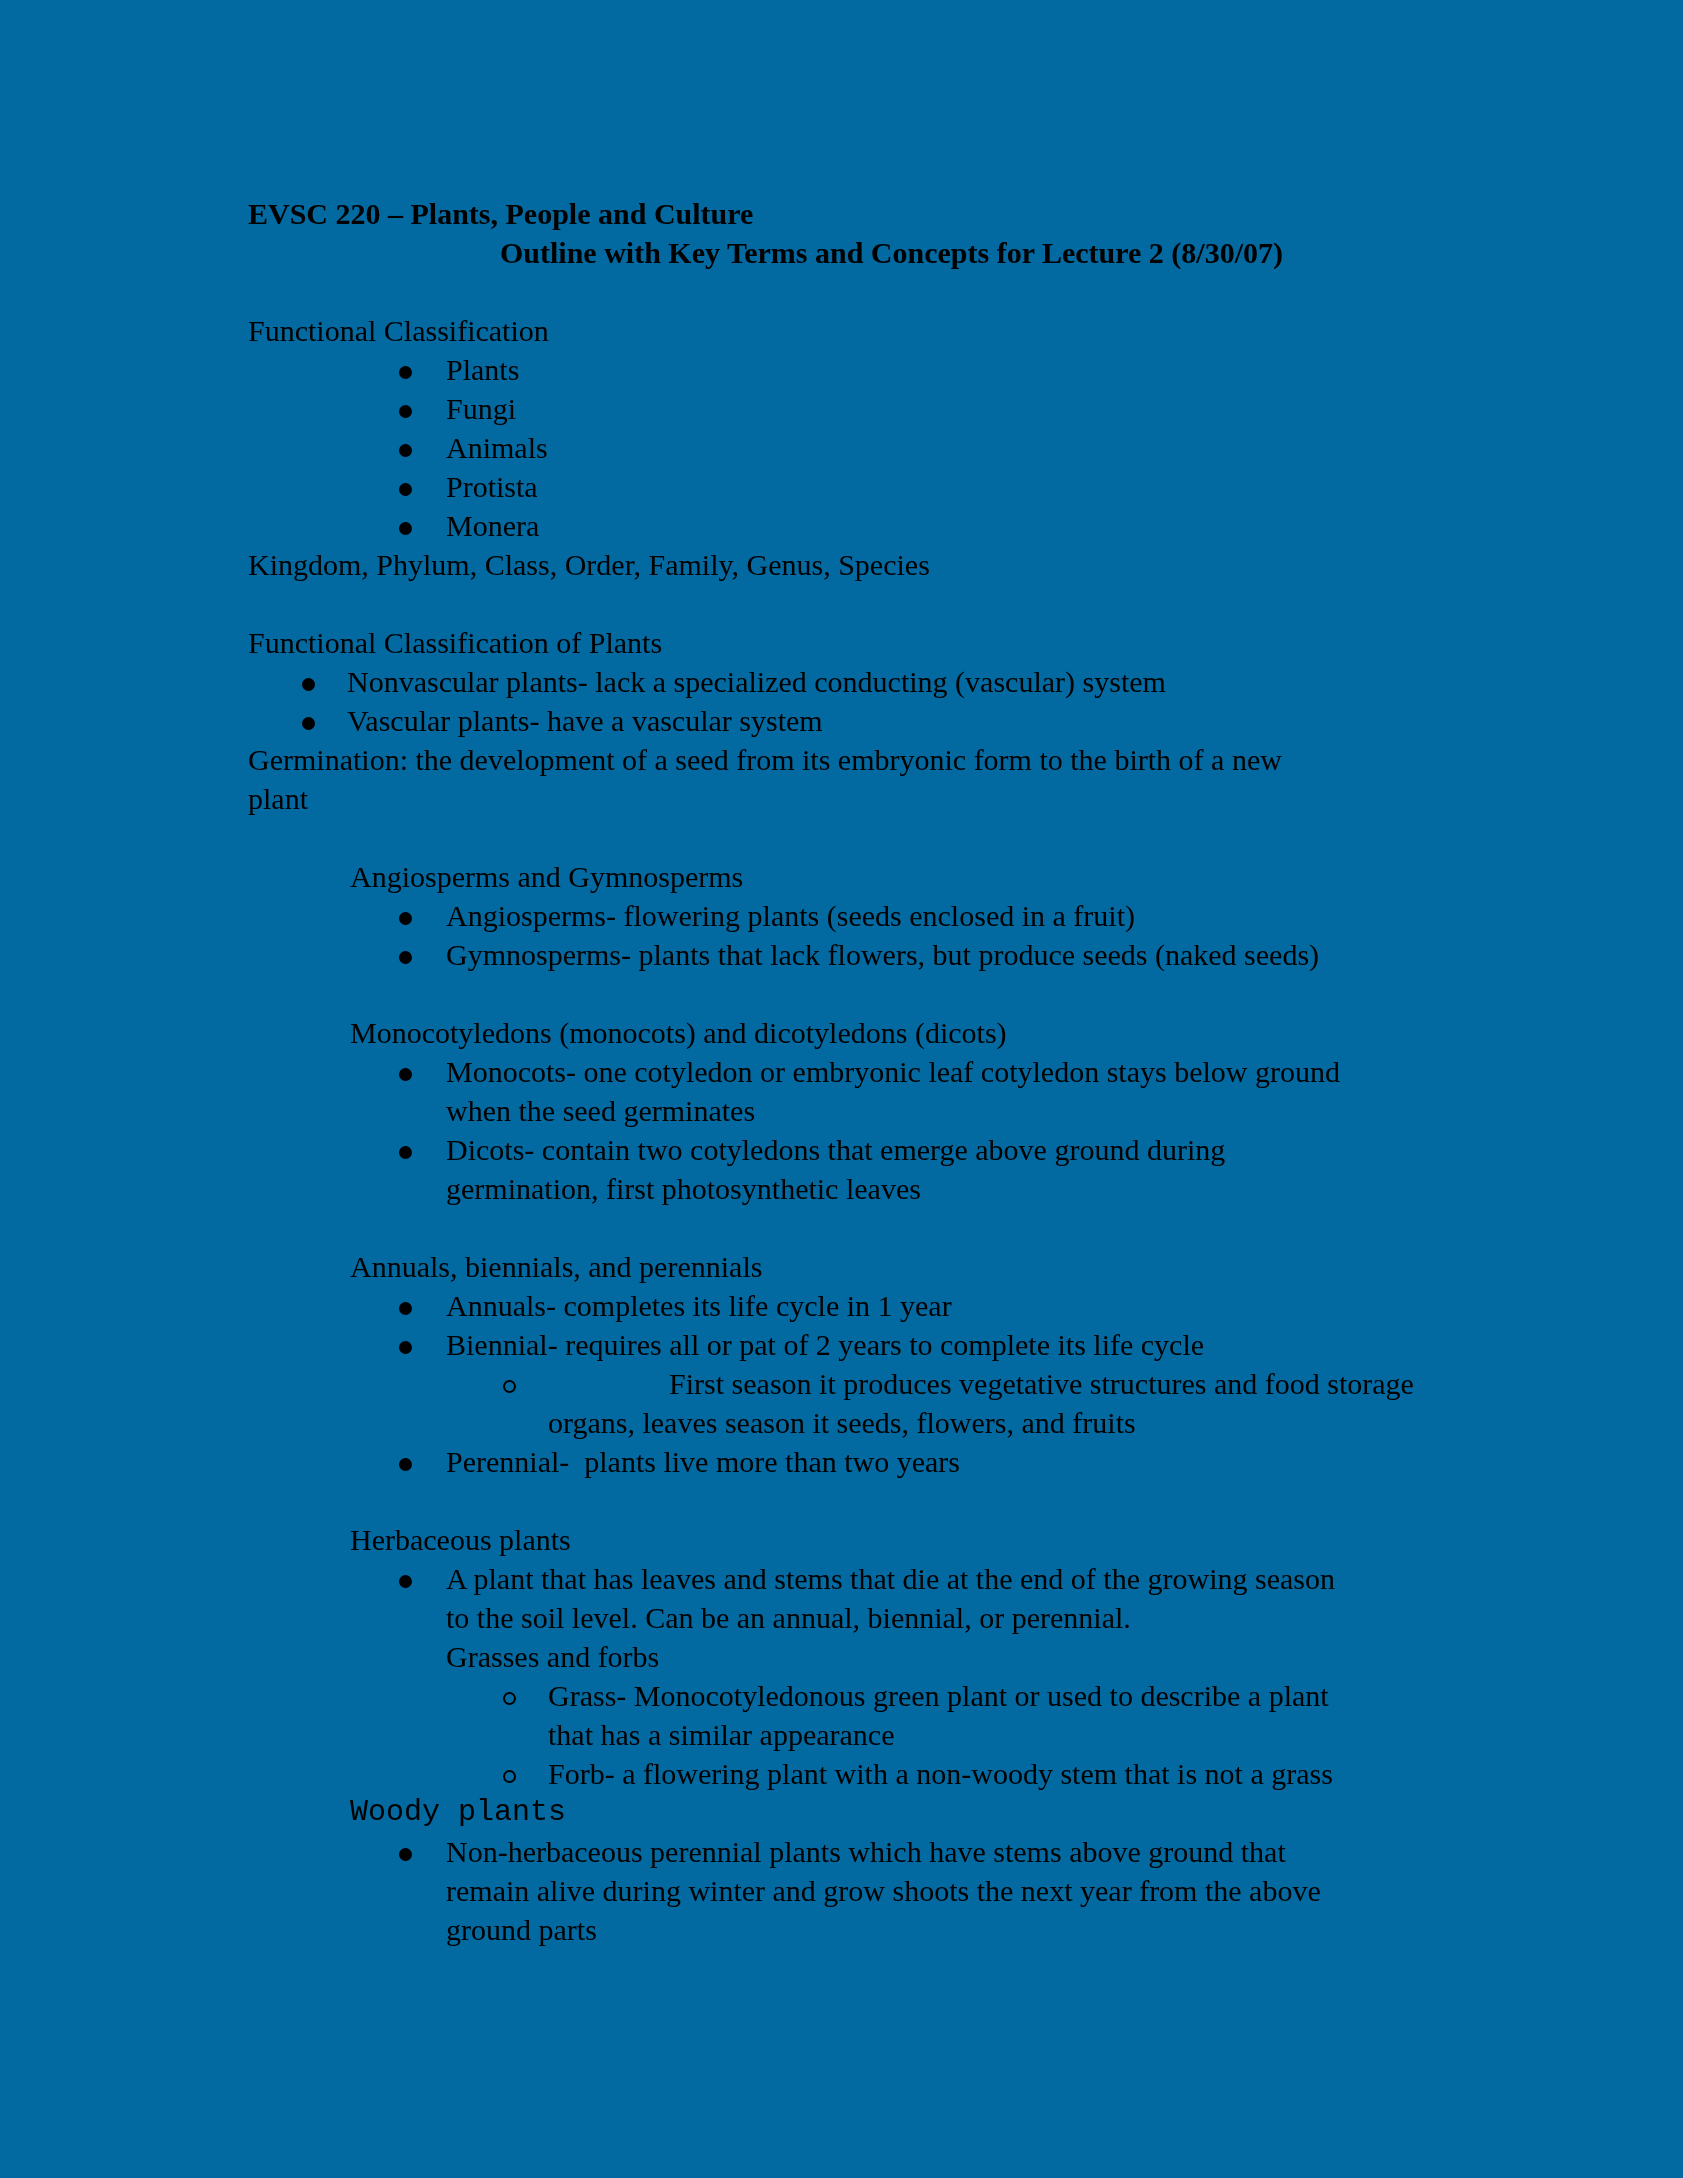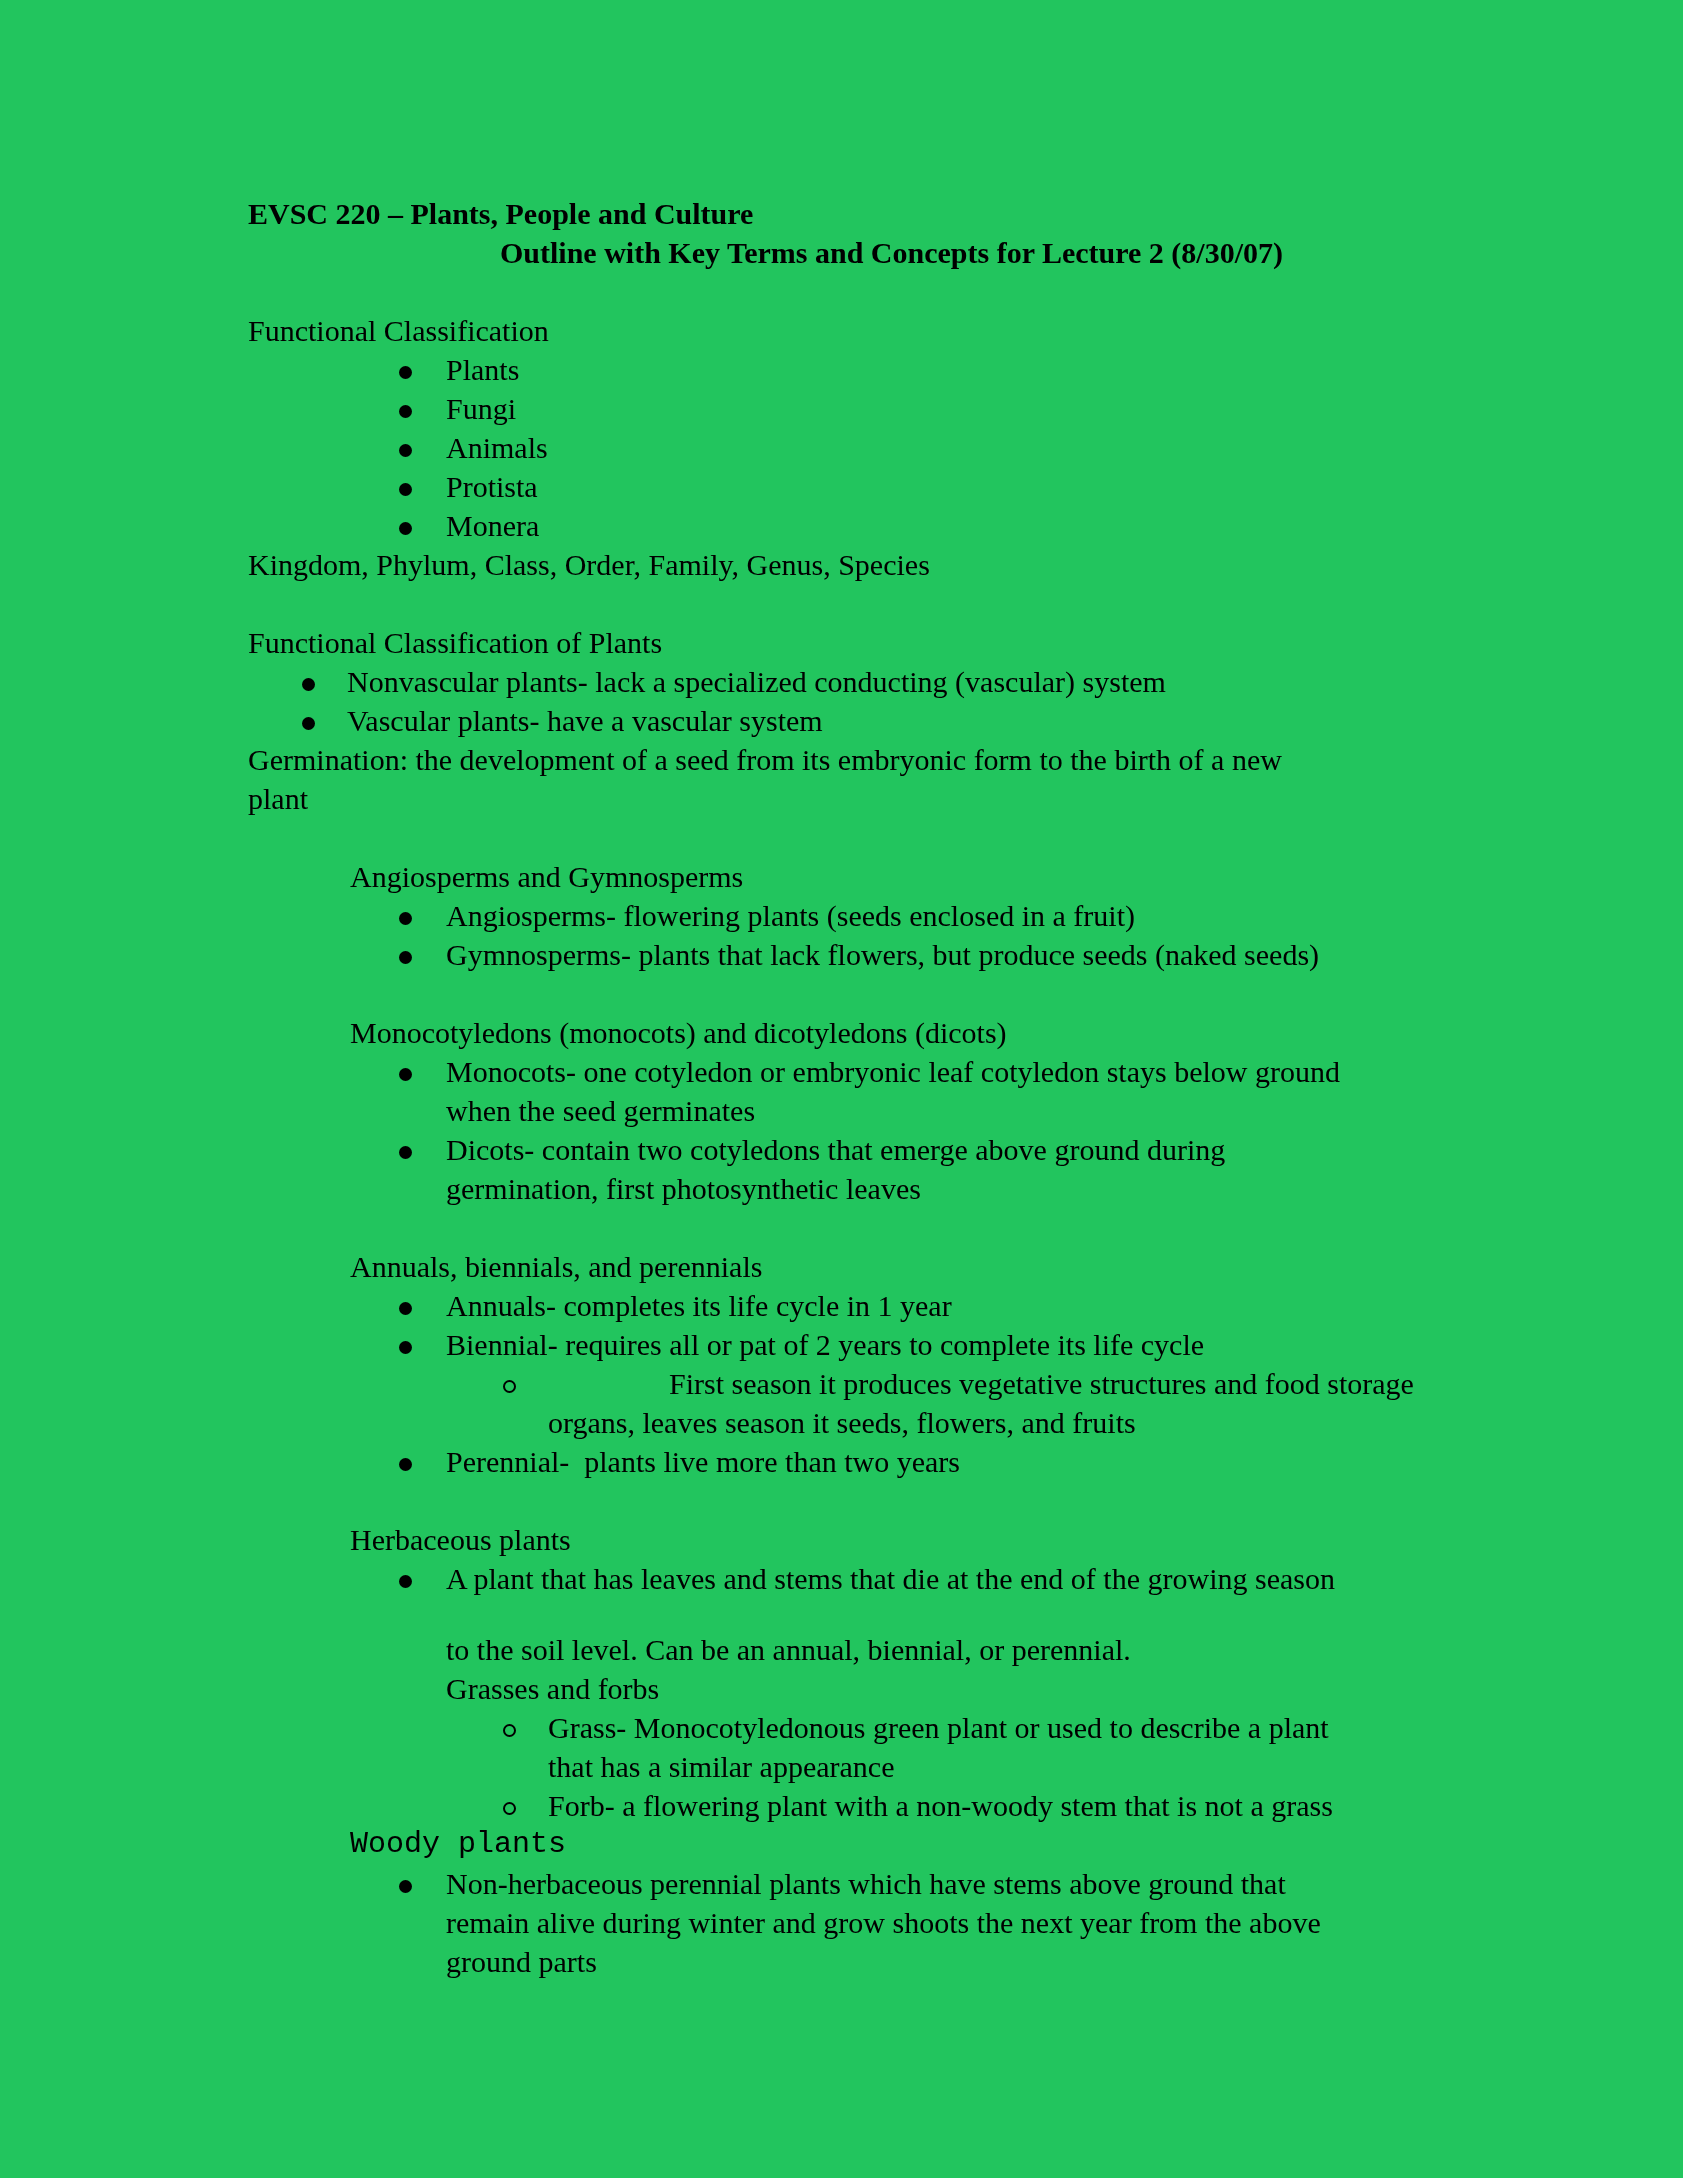--- a/index.html
+++ b/index.html
@@ -1,20 +1,20 @@
 <!DOCTYPE html>
 <html><head>
 <meta charset="utf-8">
 <style>
   html, body { margin: 0; padding: 0; background: #e8e8e8; }
   .page {
     position: relative;
     width: 1683px;
     height: 2178px;
-    background: #22c55e;
+    background: #0369a1;
     overflow: hidden;
     font-family: "Liberation Serif", "DejaVu Serif", serif;
     font-size: 30px;
     color: #000000;
   }
   .content {
     position: absolute;
     left: 248px;
     top: 194px;
     width: 1287px;
@@ -79,21 +79,21 @@
       <div class="line"></div>
       <div class="line" style="padding-left: 102px;"><span>Annuals, biennials, and perennials</span></div>
       <div class="line" style="padding-left: 198px;"><span class="b-disc" style="left: 151px;"></span><span>Annuals- completes its life cycle in 1 year</span></div>
       <div class="line" style="padding-left: 198px;"><span class="b-disc" style="left: 151px;"></span><span>Biennial- requires all or pat of 2 years to complete its life cycle</span></div>
       <div class="line" style="padding-left: 300px; text-align: center;"><span class="b-circ" style="left: 255px;"></span><span>First season it produces vegetative structures and food storage</span></div>
       <div class="line" style="padding-left: 300px;"><span>organs, leaves season it seeds, flowers, and fruits</span></div>
       <div class="line" style="padding-left: 198px;"><span class="b-disc" style="left: 151px;"></span><span>Perennial-  plants live more than two years</span></div>
       <div class="line"></div>
       <div class="line" style="padding-left: 102px;"><span>Herbaceous plants</span></div>
       <div class="line" style="padding-left: 198px;"><span class="b-disc" style="left: 151px;"></span><span>A plant that has leaves and stems that die at the end of the growing season</span></div>
-      <div class="line" style="padding-left: 198px; margin-top: 32px;"><span>to the soil level. Can be an annual, biennial, or perennial.</span></div>
+      <div class="line" style="padding-left: 198px;"><span>to the soil level. Can be an annual, biennial, or perennial.</span></div>
       <div class="line" style="padding-left: 198px;"><span>Grasses and forbs</span></div>
       <div class="line" style="padding-left: 300px;"><span class="b-circ" style="left: 255px;"></span><span>Grass- Monocotyledonous green plant or used to describe a plant</span></div>
       <div class="line" style="padding-left: 300px;"><span>that has a similar appearance</span></div>
       <div class="line" style="padding-left: 300px;"><span class="b-circ" style="left: 255px;"></span><span>Forb- a flowering plant with a non-woody stem that is not a grass</span></div>
       <div class="line" style="padding-left: 102px; font-family: Liberation Mono, monospace;"><span>Woody plants</span></div>
       <div class="line" style="padding-left: 198px;"><span class="b-disc" style="left: 151px;"></span><span>Non-herbaceous perennial plants which have stems above ground that</span></div>
       <div class="line" style="padding-left: 198px;"><span>remain alive during winter and grow shoots the next year from the above</span></div>
       <div class="line" style="padding-left: 198px;"><span>ground parts</span></div>
     </div>
 </div>

